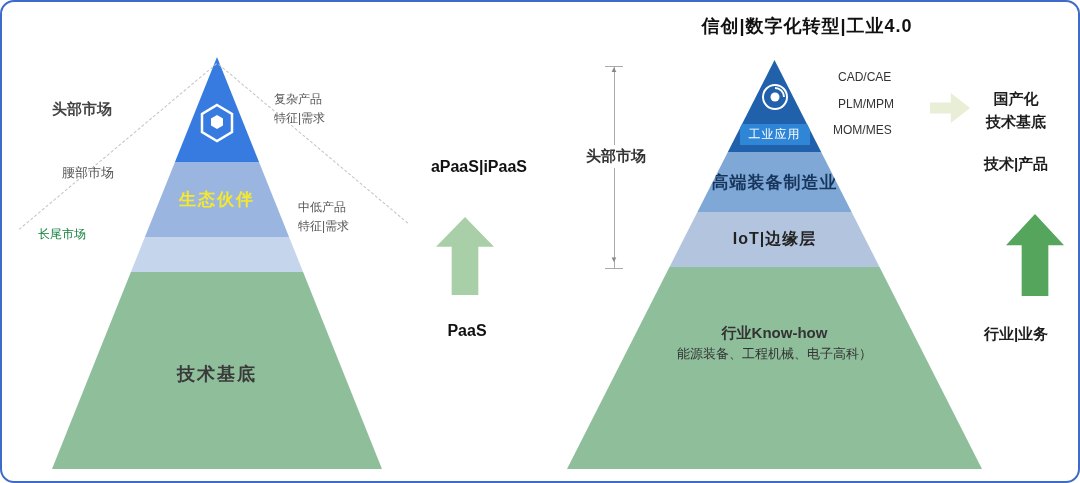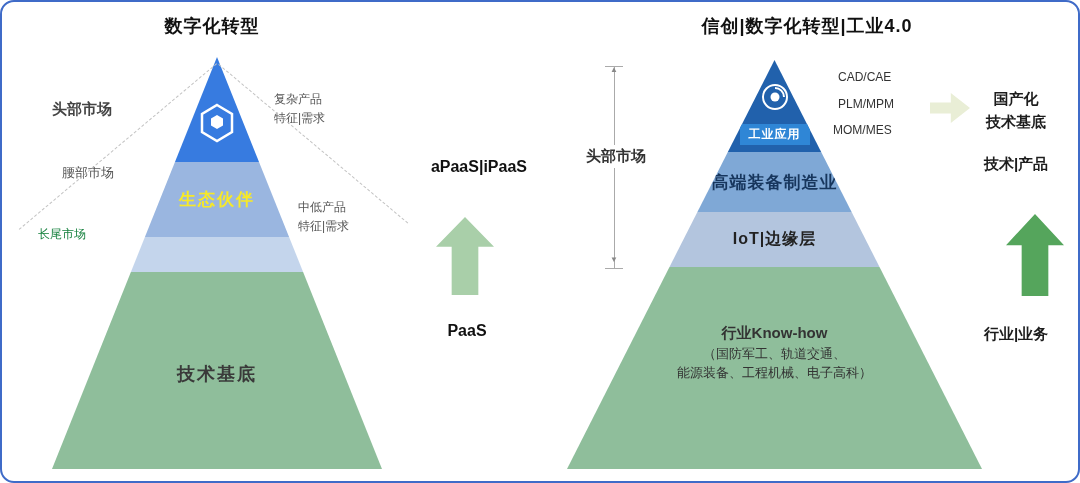--- a/index.html
+++ b/index.html
@@ -51,21 +51,21 @@
     position: absolute; top: 305px; left: 0; width: 100%;
     text-align: center; font-size: 18px; font-weight: bold; color: #3a3a3a; letter-spacing: 2px;
   }
   .hex-icon { position: absolute; top: 46px; left: 50%; transform: translateX(-50%); }
   .circle-icon { margin-top: 22px; }
   .chip {
     margin-top: 8px;
     background: #2F86D6;
     color: #fff;
     font-size: 12px;
-    font-weight: bold;
+    font-weight: normal;
     padding: 2px 9px;
     letter-spacing: 1px;
   }
   .paas-band-text { font-size: 17px; font-weight: bold; color: #17365D; letter-spacing: 1px; }
   .iot-band-text  { font-size: 16px; font-weight: bold; color: #222; letter-spacing: 1px; }
 
   .green-block { margin-top: 55px; text-align: center; color: #333; }
   .green-bold { font-size: 15px; font-weight: bold; line-height: 1.45; }
   .green-reg  { font-size: 13px; line-height: 1.5; }
 
@@ -123,21 +123,20 @@
   .side-label { position: absolute; left: 966px; width: 96px; text-align: center; font-weight: bold; color: #1d1d1d; }
   .localization { top: 86px; font-size: 15px; line-height: 1.5; white-space: pre-line; }
   .tech-product { top: 153px; font-size: 15px; }
   .industry-biz { top: 323px; font-size: 15px; }
 </style>
 </head>
 <body>
 
 <div class="canvas">
 
-  <div class="title left-title">数字化转型</div>
 
   <div class="pyramid left-pyramid">
     <div class="band lp-top">
       <span class="hex-icon">
         <svg width="36" height="40" viewBox="0 0 36 40">
           <path d="M18 2 L33 11 V29 L18 38 L3 29 V11 Z" fill="none" stroke="#ffffff" stroke-width="2.5"></path>
           <path d="M18 12 L24 15.5 V22.5 L18 26 L12 22.5 V15.5 Z" fill="#ffffff"></path>
         </svg>
       </span>
     </div>
@@ -187,21 +186,20 @@
     </div>
     <div class="band rp-paas">
       <span class="paas-band-text">高端装备制造业</span>
     </div>
     <div class="band rp-iot">
       <span class="iot-band-text">IoT|边缘层</span>
     </div>
     <div class="band rp-green">
       <div class="green-block">
         <div class="green-bold">行业Know-how</div>
-        <div class="green-reg">（国防军工、轨道交通、</div>
         <div class="green-reg">能源装备、工程机械、电子高科）</div>
       </div>
     </div>
   </div>
 
   <div class="tech-label tech-0">CAD/CAE</div>
   <div class="tech-label tech-1">PLM/MPM</div>
   <div class="tech-label tech-2">MOM/MES</div>
 
   <div class="arrow-right-pale"></div>

